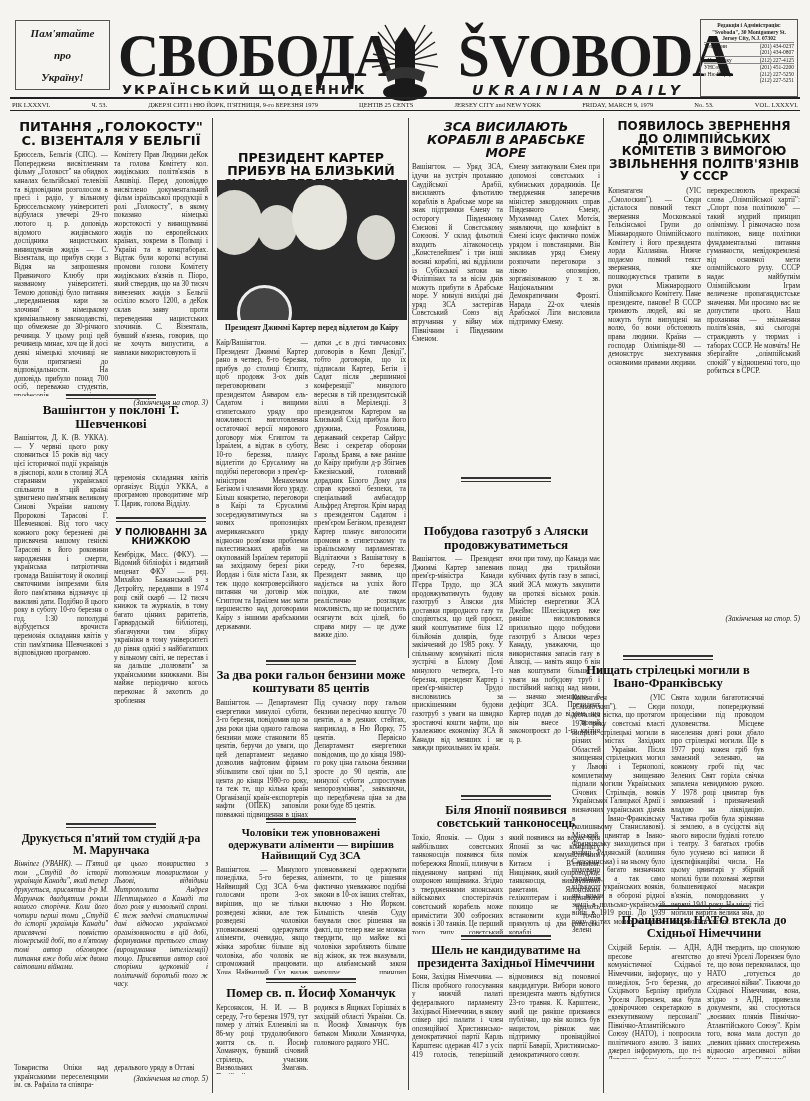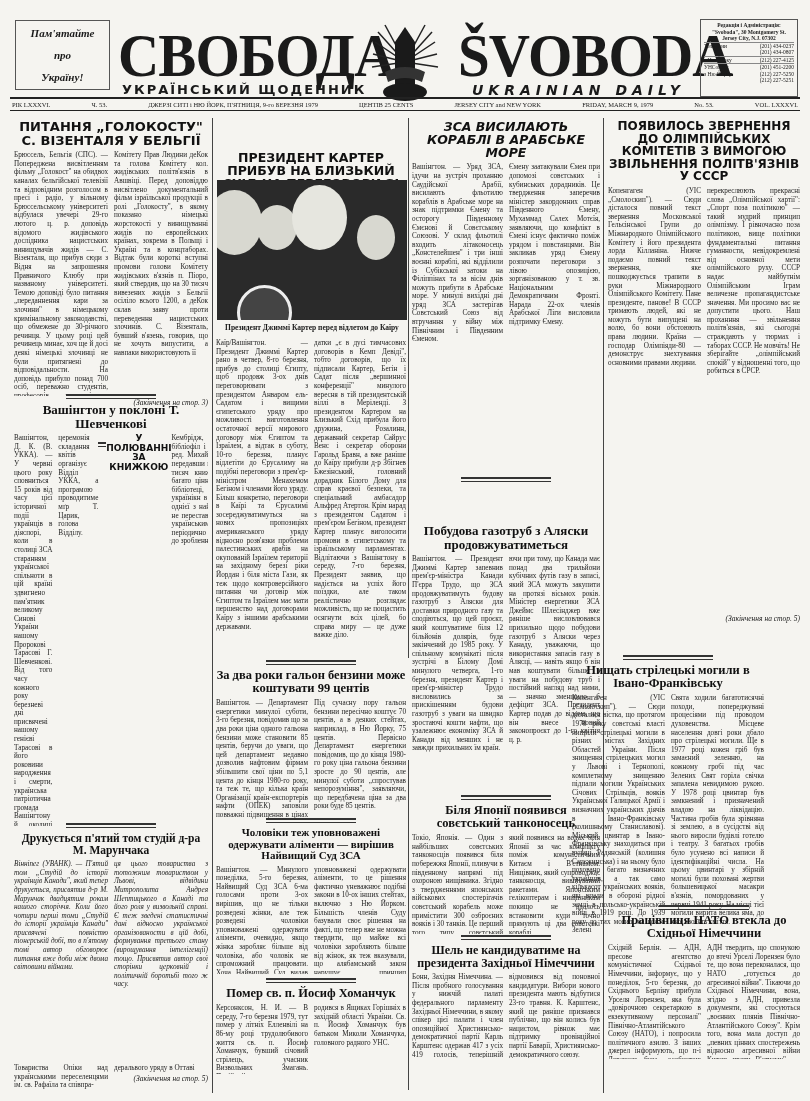--- a/index.html
+++ b/index.html
@@ -136,21 +136,21 @@
       <div class="col">Комітету Прав Людини деКок та голова Комітету кол. жидівських політв'язнів в Авшвіці. Перед доповіддю висвітлено документальний фільм ізраїльської продукції в ролі „Голокосту", в якому показано німецькі жорстокості у винищуванні жидів по европейських країнах, зокрема в Польщі і Україні та в концтаборах. Відтак були короткі вступні промови голови Комітету жидівських в'язнів п. Піоро, який ствердив, що на 30 тисяч вивезених жидів з Бельгії осіліло всього 1200, а деКок склав заяву проти переведення нацистських злочинів. С. Візенталь, бувший в'язень, говорив, що не хочуть випустити, а навпаки використовують її</div>
     </div>
     <div class="cont">(Закінчення на стор. 3)</div>
   </div>
 
   <div class="art" style="left:14px;top:394px;width:194px;">
     <div class="rule-dbl" style="margin-bottom:4px;"></div>
     <div class="hl" style="font-size:13px;">Вашінгтон у поклоні Т. Шевченкові</div>
     <div class="cols" style="height:392px;overflow:hidden;">
       <div class="col">Вашінгтон, Д. К. (В. УККА). — У червні цього року сповниться 15 років від часу цієї історичної події українців в діяспорі, коли в столиці ЗСА старанням української спільноти в цій країні здвигнено пам'ятник великому Синові України нашому Пророкові Тарасові Г. Шевченкові. Від того часу кожного року березневі дні присвячені нашому генієві Тарасові в його роковини народження і смерти, українська патріотична громада Вашінгтону й околиці святочними імпрезами біля його пам'ятника відзначує ці важливі дати. Подібно й цього року в суботу 10-го березня о год. 1:30 пополудні відбудеться врочиста церемонія складання квітів у стіп пам'ятника Шевченкові з відповідною програмою.</div>
-      <div class="col" style="display:flex;flex-direction:row;">
+      <div class="col" style="display:flex;flex-direction:column;margin-top:40px;">
         <div>церемонія складання квітів організує Відділ УККА, а програмою проводитиме мґр Т. Царик, голова Відділу.</div>
         <div class="rule-dbl" style="margin:8px auto 6px;"></div>
         <div class="hl caps" style="font-size:9px;margin-bottom:4px;">У ПОЛЮВАННІ ЗА КНИЖКОЮ</div>
         <div>Кембрідж, Масс. (ФКУ). — Відомий бібліофіл і видатний меценат ФКУ — ред. Михайло Бажанський з Детройту, передавши в 1974 році свій скарб — 12 тисяч книжок та журналів, в тому багато цінних раритетів, Гарвардській бібліотеці, збагачуючи тим збірку українікн в тому університеті до рівня однієї з найбагатших у вільному світі, не перестав і на дальше „полювати" за українськими книжками. Він майже періодично когось переконає й захотить до зроблення</div>
       </div>
     </div>
   </div>
 
   <div class="art" style="left:14px;top:823px;width:194px;">
     <div class="rule-dbl" style="margin-bottom:4px;"></div>
@@ -200,21 +200,21 @@
     <div class="rule-dbl" style="margin-bottom:4px;"></div>
     <div class="hl" style="font-size:13px;margin-top:42px;">Побудова газотруб з Аляски продовжуватиметься</div>
     <div class="cols" style="height:250px;overflow:hidden;">
       <div class="col">Вашінгтон. — Президент Джиммі Картер запевнив прем'єр-міністра Канади П'єрра Трудо, що ЗСА продовжуватимуть будову газотруб з Аляски для доставки природного газу та сподіються, що цей проєкт, який коштуватиме біля 12 більйонів долярів, буде закінчений до 1985 року. У спільному комунікаті після зустрічі в Білому Домі минулого четверга, 1-го березня, президент Картер і прем'єр-міністер Трудо висловились за прискішенням будови газотруб з уваги на швидко зростаючі кошти нафти, що узалежнює економіку ЗСА й Канади від менших і не завжди прихильних їм країн.</div>
       <div class="col">ючи при тому, що Канада має понад два трильйони кубічних футів газу в запасі, який ЗСА можуть закупити на протязі вісьмох років. Міністер енергетики ЗСА Джеймс Шлесінджер вже раніше висловлювався прихильно щодо побудови газотруб з Аляски через Канаду, уважаючи, що використання запасів газу в Алясці, — навіть якщо б він мав коштувати більше з уваги на побудову труб і постійний нагляд над ними, — значно зменшило б дефіцит ЗСА. Президент Картер подав до відома, що він внесе новий законопроєкт до 1-го квітня ц. р.</div>
     </div>
   </div>
 
   <div class="art" style="left:216px;top:660px;width:190px;">
     <div class="rule-dbl" style="margin-bottom:4px;"></div>
-    <div class="hl" style="font-size:12.5px;">За два роки гальон бензини може коштувати 99 центів</div>
+    <div class="hl" style="font-size:12.5px;">За два роки гальон бензини може коштувати 85 центів</div>
     <div class="cols" style="height:120px;overflow:hidden;">
       <div class="col">Вашінгтон. — Департамент енергетики минулої суботи, 3-го березня, повідомив що за два роки ціна одного гальона бензини може становити 85 центів, беручи до уваги, що цей департамент недавно дозволив нафтовим фірмам збільшити свої ціни по 5,1 цента до кінця 1980-го року, та теж те, що кілька країн Організації країн-експортерів нафти (ОПЕК) заповіли повважні підвищення в цінах на нафтову ропу.</div>
       <div class="col">Під сучасну пору гальон бензини пересічно коштує 70 центів, а в деяких стейтах, наприклад, в Ню Йорку, 75 центів. Первісно Департамент енергетики повідомив, що до кінця 1980-го року ціна гальона бензини зросте до 90 центів, але минулої суботи „спростував непорозуміння", заявляючи, що передбачена ціна за два роки буде 85 центів.</div>
     </div>
   </div>
 
   <div class="art" style="left:216px;top:818px;width:190px;">
     <div class="rule-dbl" style="margin-bottom:4px;"></div>
     <div class="hl" style="font-size:11px;">Чоловіки теж уповноважені одержувати аліменти — вирішив Найвищий Суд ЗСА</div>
     <div class="cols" style="height:108px;overflow:hidden;">

